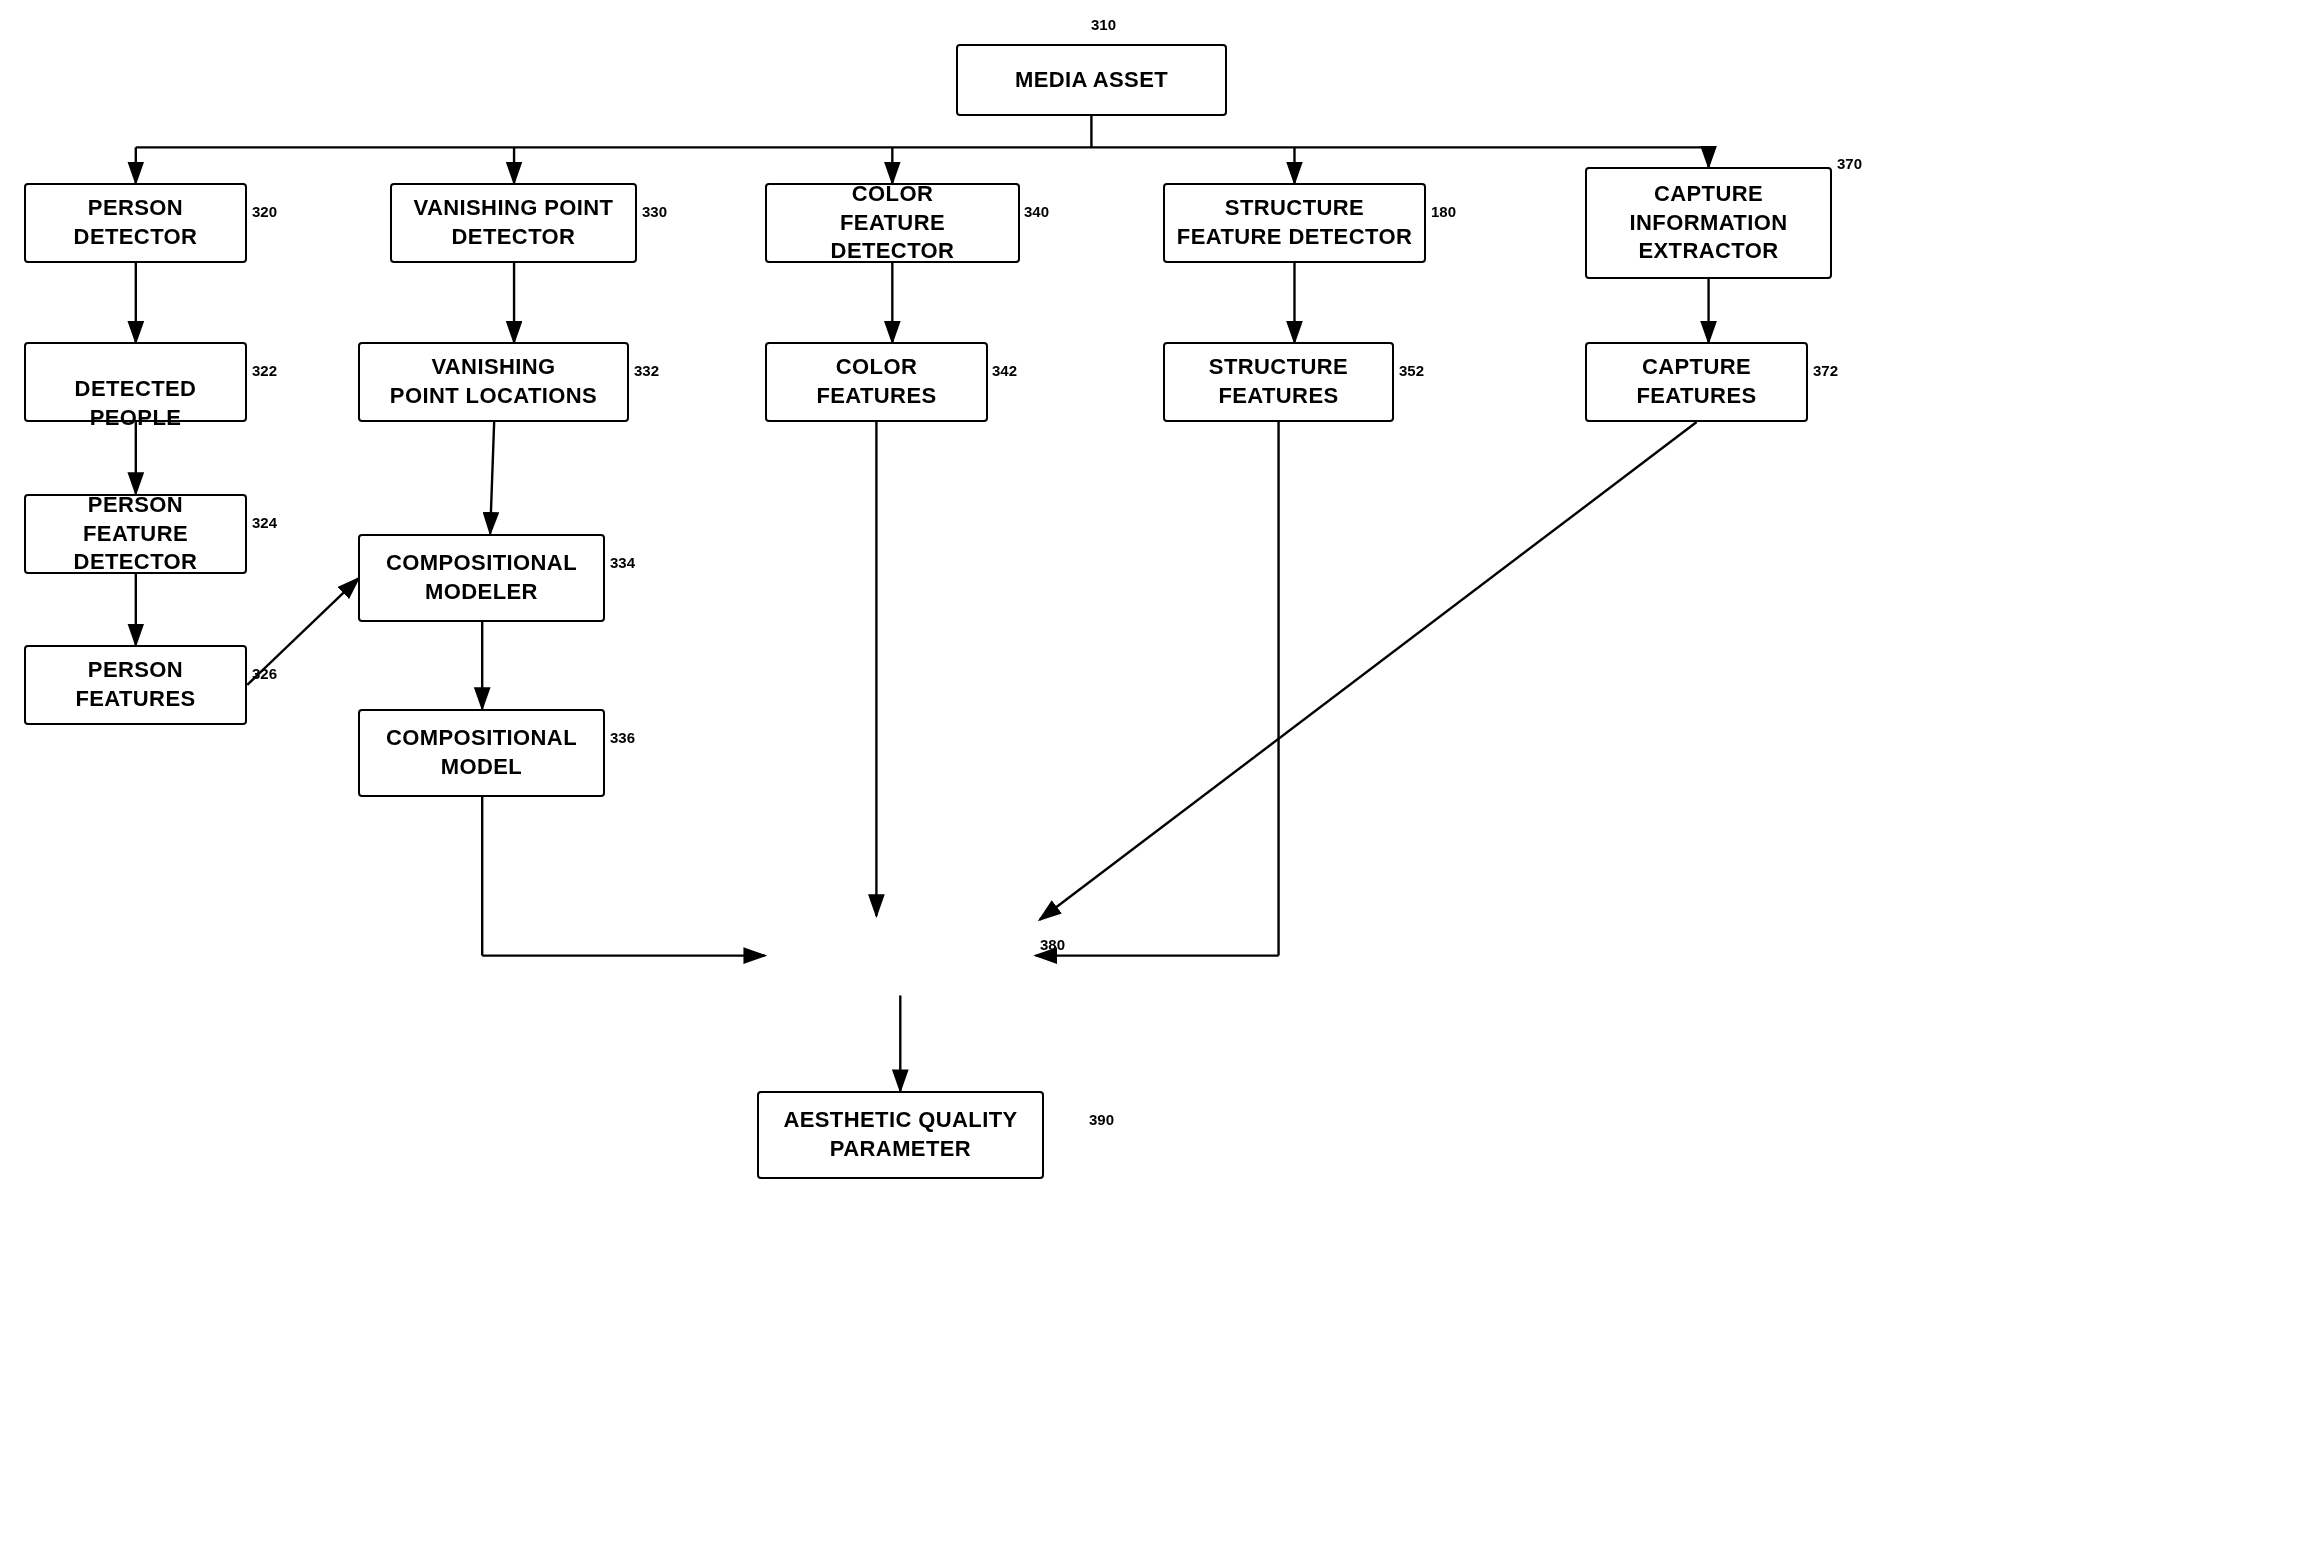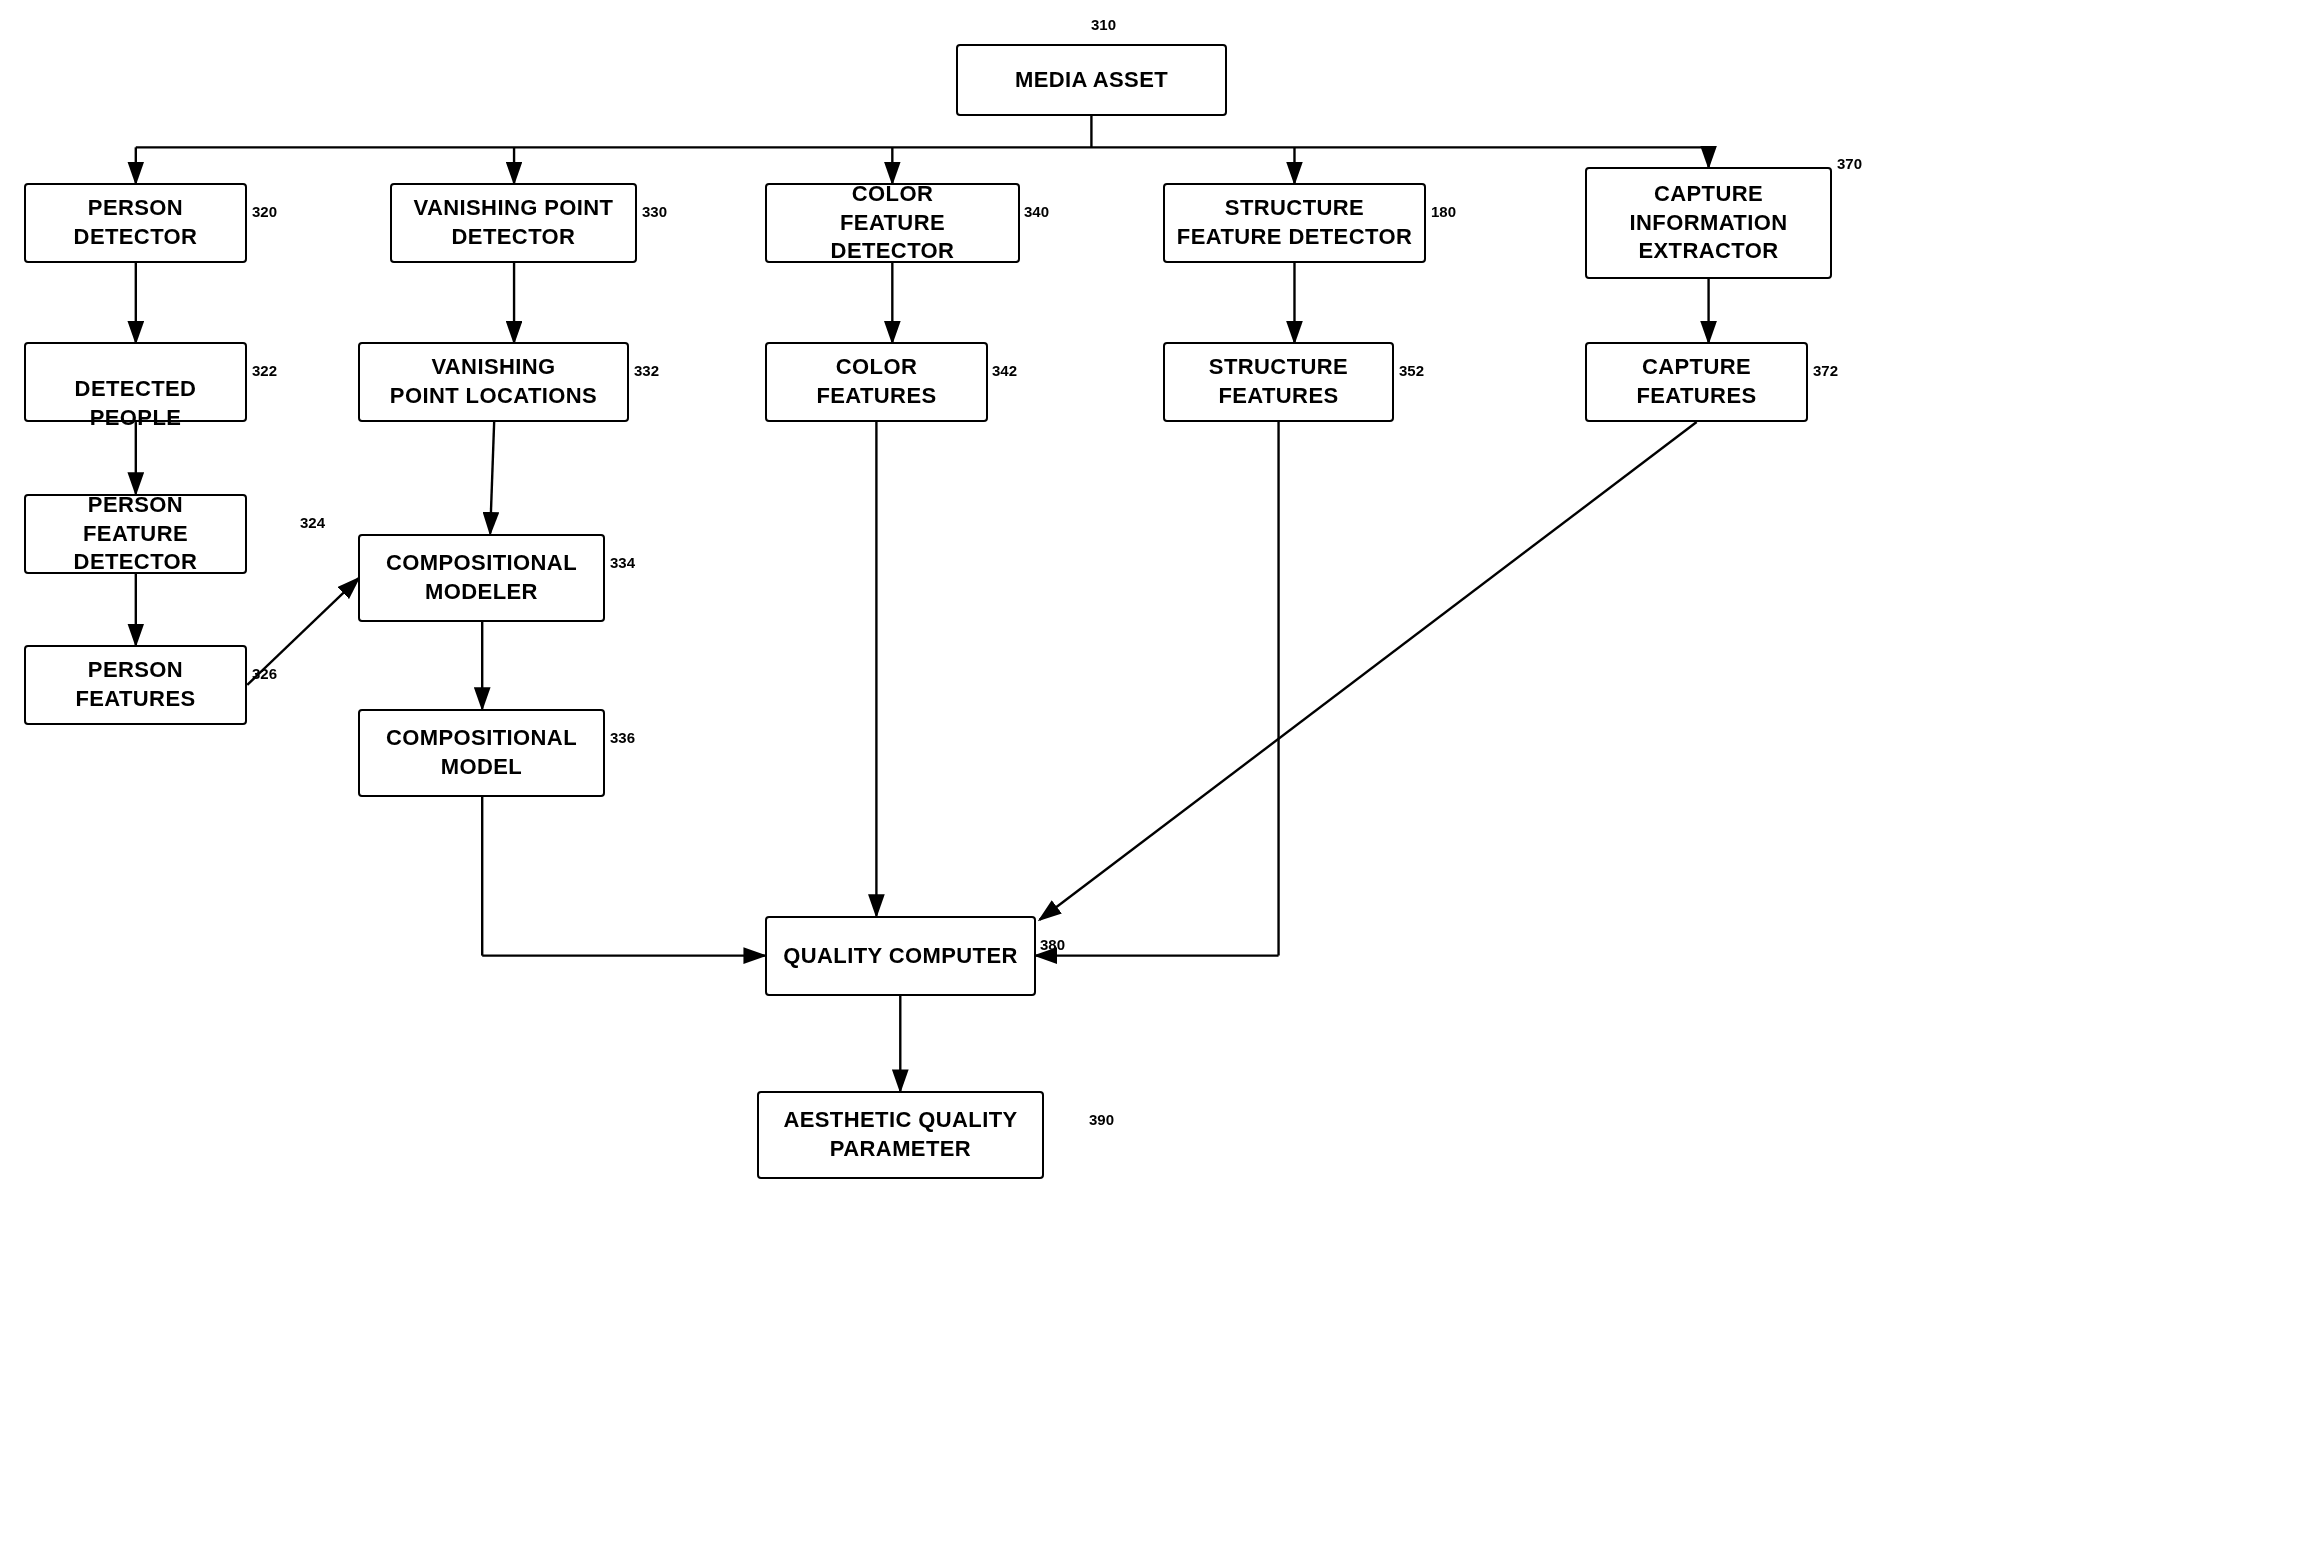--- a/index.html
+++ b/index.html
@@ -140,21 +140,21 @@
   <div class="node" style="left:24px; top:342px; width:223px; height:80px;">
     <span style="white-space:pre-line;margin-top:44px;">DETECTED
 PEOPLE</span>
   </div>
   <div class="label" style="left:252px; top:362px;">322</div>
 
   <div class="node" style="left:24px; top:494px; width:223px; height:80px;">
     <span style="white-space:pre-line;">PERSON FEATURE
 DETECTOR</span>
   </div>
-  <div class="label" style="left:252px; top:514px;margin-left:48px;">324</div>
+  <div class="label" style="left:252px; top:514px;">324</div>
 
   <div class="node" style="left:24px; top:645px; width:223px; height:80px;">
     <span style="white-space:pre-line;">PERSON
 FEATURES</span>
   </div>
   <div class="label" style="left:252px; top:665px;">326</div>
 
   <div class="node" style="left:358px; top:342px; width:271px; height:80px;">
     <span style="white-space:pre-line;">VANISHING
 POINT LOCATIONS</span>
@@ -184,23 +184,20 @@
 FEATURES</span>
   </div>
   <div class="label" style="left:1399px; top:362px;">352</div>
 
   <div class="node" style="left:1585px; top:342px; width:223px; height:80px;">
     <span style="white-space:pre-line;">CAPTURE
 FEATURES</span>
   </div>
   <div class="label" style="left:1813px; top:362px;">372</div>
 
-  <div class="node" style="left:765px; top:916px; width:271px; height:80px;">
-    <span>QUALITY COMPUTER</span>
-  </div>
   <div class="label" style="left:1040px; top:936px;">380</div>
 
   <div class="node" style="left:757px; top:1091px; width:287px; height:88px;">
     <span style="white-space:pre-line;">AESTHETIC QUALITY
 PARAMETER</span>
   </div>
   <div class="label" style="left:1048px; top:1111px;margin-left:41px;">390</div>
 
 </div>
 

